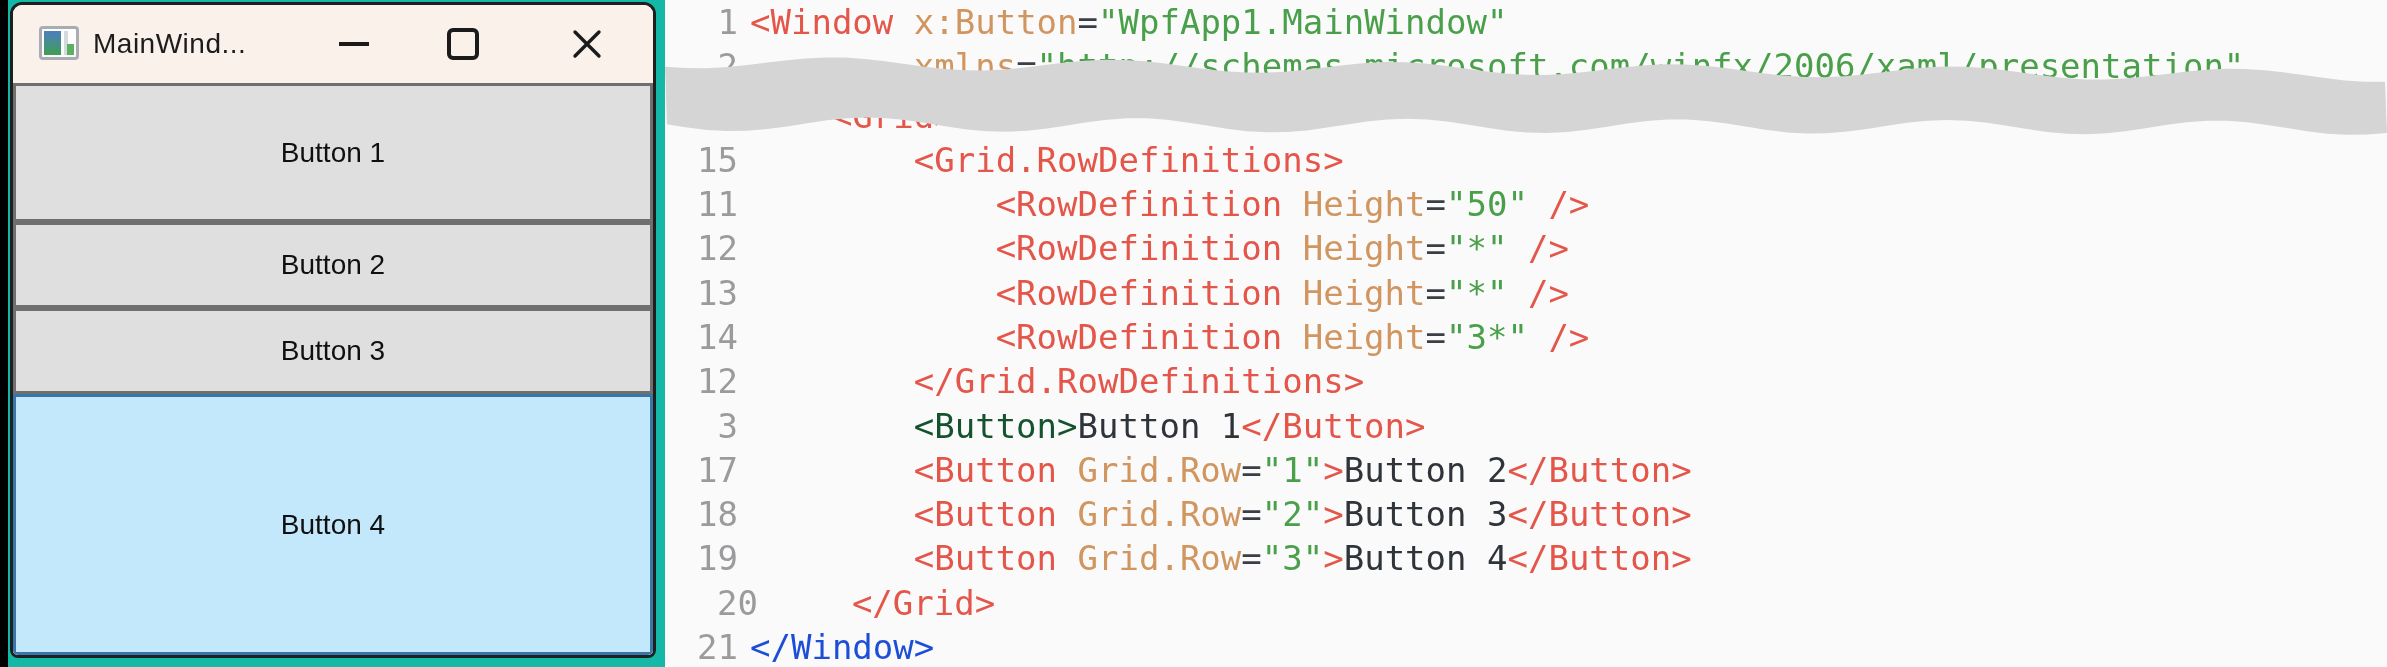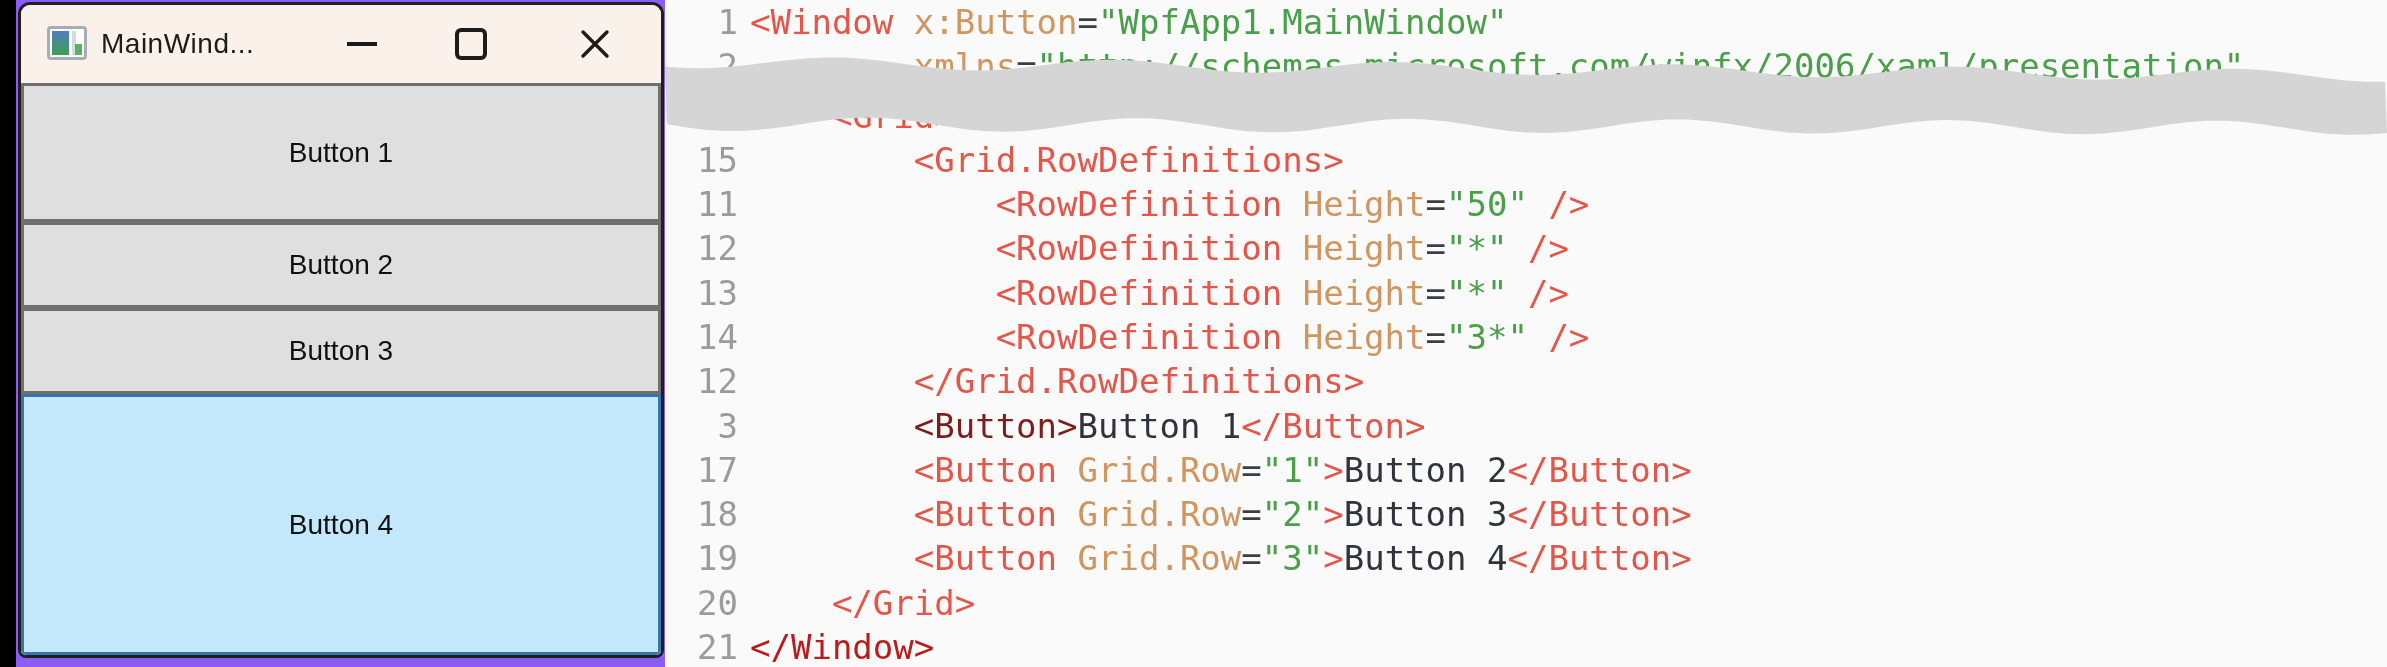--- a/index.html
+++ b/index.html
@@ -1,20 +1,20 @@
 <!DOCTYPE html>
 <html><head>
 <meta charset="utf-8">
 <style>
   html,body{margin:0;padding:0;}
   body{width:2387px;height:667px;overflow:hidden;position:relative;background:#000;
        font-family:"Liberation Sans",sans-serif;}
 
   
-  .left-panel{position:absolute;left:16px;top:0;width:764px;height:667px;background:#8b5cf6;}
+  .left-panel{position:absolute;left:8px;top:0;width:764px;height:667px;background:#14b8a6;}
 
   .wpf-window{position:absolute;left:2px;top:2px;width:646px;height:656px;box-sizing:border-box;
     border:3px solid #1f1f1f;border-radius:12px 12px 8px 8px;background:#f9f1ea;overflow:hidden;
     display:flex;flex-direction:column;}
 
   .titlebar{position:relative;height:78px;flex:0 0 78px;background:#f9f1ea;}
   .app-icon{position:absolute;left:26px;top:21px;width:40px;height:34px;background:#fdfdfd;
     border:3px solid #a9adb3;border-radius:4px;box-sizing:border-box;}
   .app-icon .pane-main{position:absolute;left:2px;top:2px;bottom:2px;width:17px;
     background:linear-gradient(#4d7dc1,#3f9f52);}
@@ -83,23 +83,23 @@
   <div id="code-lines">
       <div class="code-line" style="top: 0px;"><span class="ln" style="color: rgb(155, 155, 157);">1</span><span style="color: rgb(228, 86, 74);">&lt;Window</span><span style="color: rgb(47, 51, 58);"> </span><span style="color: rgb(209, 149, 95);">x:Button</span><span style="color: rgb(58, 62, 69);">=</span><span style="color: rgb(74, 160, 74);">"WpfApp1.MainWindow"</span></div>
       <div class="code-line" style="top: 44.27px;"><span class="ln" style="color: rgb(155, 155, 157);">2</span>        <span style="color: rgb(209, 149, 95);">xmlns</span><span style="color: rgb(58, 62, 69);">=</span><span style="color: rgb(74, 160, 74);">"http://schemas.microsoft.com/winfx/2006/xaml/presentation"</span></div>
       <div class="code-line" style="top: 93.6px;"><span class="ln" style="color: rgb(155, 155, 157);"></span>    <span style="color: rgb(228, 86, 74);">&lt;Grid&gt;</span></div>
       <div class="code-line" style="top: 137.9px;"><span class="ln" style="color: rgb(155, 155, 157);">15</span>        <span style="color: rgb(228, 86, 74);">&lt;Grid.RowDefinitions&gt;</span></div>
       <div class="code-line" style="top: 182.17px;"><span class="ln" style="color: rgb(155, 155, 157);">11</span>            <span style="color: rgb(228, 86, 74);">&lt;RowDefinition</span><span style="color: rgb(47, 51, 58);"> </span><span style="color: rgb(209, 149, 95);">Height</span><span style="color: rgb(58, 62, 69);">=</span><span style="color: rgb(74, 160, 74);">"50"</span><span style="color: rgb(47, 51, 58);"> </span><span style="color: rgb(228, 86, 74);">/&gt;</span></div>
       <div class="code-line" style="top: 226.44px;"><span class="ln" style="color: rgb(155, 155, 157);">12</span>            <span style="color: rgb(228, 86, 74);">&lt;RowDefinition</span><span style="color: rgb(47, 51, 58);"> </span><span style="color: rgb(209, 149, 95);">Height</span><span style="color: rgb(58, 62, 69);">=</span><span style="color: rgb(74, 160, 74);">"*"</span><span style="color: rgb(47, 51, 58);"> </span><span style="color: rgb(228, 86, 74);">/&gt;</span></div>
       <div class="code-line" style="top: 270.71px;"><span class="ln" style="color: rgb(155, 155, 157);">13</span>            <span style="color: rgb(228, 86, 74);">&lt;RowDefinition</span><span style="color: rgb(47, 51, 58);"> </span><span style="color: rgb(209, 149, 95);">Height</span><span style="color: rgb(58, 62, 69);">=</span><span style="color: rgb(74, 160, 74);">"*"</span><span style="color: rgb(47, 51, 58);"> </span><span style="color: rgb(228, 86, 74);">/&gt;</span></div>
       <div class="code-line" style="top: 314.98px;"><span class="ln" style="color: rgb(155, 155, 157);">14</span>            <span style="color: rgb(228, 86, 74);">&lt;RowDefinition</span><span style="color: rgb(47, 51, 58);"> </span><span style="color: rgb(209, 149, 95);">Height</span><span style="color: rgb(58, 62, 69);">=</span><span style="color: rgb(74, 160, 74);">"3*"</span><span style="color: rgb(47, 51, 58);"> </span><span style="color: rgb(228, 86, 74);">/&gt;</span></div>
       <div class="code-line" style="top: 359.25px;"><span class="ln" style="color: rgb(155, 155, 157);">12</span>        <span style="color: rgb(228, 86, 74);">&lt;/Grid.RowDefinitions&gt;</span></div>
-      <div class="code-line" style="top: 403.52px;"><span class="ln" style="color: rgb(155, 155, 157);">3</span>        <span style="color: #7f1d1d;">&lt;Button&gt;</span><span style="color: rgb(47, 51, 58);">Button 1</span><span style="color: rgb(228, 86, 74);">&lt;/Button&gt;</span></div>
+      <div class="code-line" style="top: 403.52px;"><span class="ln" style="color: rgb(155, 155, 157);">3</span>        <span style="color: #14532d;">&lt;Button&gt;</span><span style="color: rgb(47, 51, 58);">Button 1</span><span style="color: rgb(228, 86, 74);">&lt;/Button&gt;</span></div>
       <div class="code-line" style="top: 447.79px;"><span class="ln" style="color: rgb(155, 155, 157);">17</span>        <span style="color: rgb(228, 86, 74);">&lt;Button</span><span style="color: rgb(47, 51, 58);"> </span><span style="color: rgb(209, 149, 95);">Grid.Row</span><span style="color: rgb(58, 62, 69);">=</span><span style="color: rgb(74, 160, 74);">"1"</span><span style="color: rgb(228, 86, 74);">&gt;</span><span style="color: rgb(47, 51, 58);">Button 2</span><span style="color: rgb(228, 86, 74);">&lt;/Button&gt;</span></div>
       <div class="code-line" style="top: 492.06px;"><span class="ln" style="color: rgb(155, 155, 157);">18</span>        <span style="color: rgb(228, 86, 74);">&lt;Button</span><span style="color: rgb(47, 51, 58);"> </span><span style="color: rgb(209, 149, 95);">Grid.Row</span><span style="color: rgb(58, 62, 69);">=</span><span style="color: rgb(74, 160, 74);">"2"</span><span style="color: rgb(228, 86, 74);">&gt;</span><span style="color: rgb(47, 51, 58);">Button 3</span><span style="color: rgb(228, 86, 74);">&lt;/Button&gt;</span></div>
       <div class="code-line" style="top: 536.33px;"><span class="ln" style="color: rgb(155, 155, 157);">19</span>        <span style="color: rgb(228, 86, 74);">&lt;Button</span><span style="color: rgb(47, 51, 58);"> </span><span style="color: rgb(209, 149, 95);">Grid.Row</span><span style="color: rgb(58, 62, 69);">=</span><span style="color: rgb(74, 160, 74);">"3"</span><span style="color: rgb(228, 86, 74);">&gt;</span><span style="color: rgb(47, 51, 58);">Button 4</span><span style="color: rgb(228, 86, 74);">&lt;/Button&gt;</span></div>
-      <div class="code-line" style="top: 580.6px;"><span class="ln" style="color: rgb(155, 155, 157);">20</span>    <span style="color: rgb(228, 86, 74);">&lt;/Grid&gt;</span></div>
-      <div class="code-line" style="top: 624.87px;"><span class="ln" style="color: rgb(155, 155, 157);">21</span><span style="color: #b91c1c;">&lt;/Window&gt;</span></div>
+      <div class="code-line" style="top: 580.6px; padding-left: 20px;"><span class="ln" style="color: rgb(155, 155, 157);">20</span>    <span style="color: rgb(228, 86, 74);">&lt;/Grid&gt;</span></div>
+      <div class="code-line" style="top: 624.87px;"><span class="ln" style="color: rgb(155, 155, 157);">21</span><span style="color: #1d4ed8;">&lt;/Window&gt;</span></div>
     </div>
   <svg class="tear-band" viewBox="0 0 1722 120" preserveAspectRatio="none">
     <path id="tear-path" fill="#d5d5d5" d="M0 28.7 L20 30.0 L40 30.2 L60 29.2 L80 27.2 L100 24.8 L120 22.4 L140 20.4 L160 19.4 L180 19.6 L200 20.9 L220 23.2 L240 26.0 L260 28.7 L280 31.0 L300 32.3 L320 32.4 L340 31.4 L360 29.5 L380 27.1 L400 24.6 L420 22.7 L440 21.7 L460 21.9 L480 23.2 L500 25.5 L520 28.2 L540 31.0 L560 33.3 L580 34.6 L600 34.7 L620 33.7 L640 31.8 L660 29.4 L680 26.9 L700 25.0 L720 24.0 L740 24.2 L760 25.5 L780 27.8 L800 30.5 L820 33.3 L840 35.5 L860 36.8 L880 37.0 L900 36.0 L920 34.1 L940 31.6 L960 29.2 L980 27.3 L1000 26.3 L1020 26.4 L1040 27.8 L1060 30.0 L1080 32.8 L1100 35.6 L1120 37.8 L1140 39.1 L1160 39.3 L1180 38.3 L1200 36.3 L1220 33.9 L1240 31.5 L1260 29.5 L1280 28.6 L1300 28.7 L1320 30.0 L1340 32.3 L1360 35.1 L1380 37.8 L1400 40.1 L1420 41.4 L1440 41.6 L1460 40.6 L1480 38.6 L1500 36.2 L1520 33.7 L1540 31.8 L1560 30.8 L1580 31.0 L1600 32.3 L1620 34.6 L1640 37.3 L1660 40.1 L1680 42.4 L1700 43.7 L1720 43.8 L1722 94.9 L1702 96.6 L1682 96.8 L1662 95.7 L1642 93.2 L1622 90.1 L1602 86.9 L1582 84.3 L1562 82.8 L1542 82.8 L1522 84.2 L1502 86.8 L1482 89.9 L1462 93.0 L1442 95.2 L1422 96.3 L1402 95.8 L1382 94.0 L1362 91.1 L1342 87.8 L1322 84.8 L1302 82.7 L1282 82.0 L1262 82.7 L1242 84.8 L1222 87.7 L1202 90.9 L1182 93.6 L1162 95.3 L1142 95.6 L1122 94.4 L1102 92.0 L1082 88.8 L1062 85.6 L1042 83.0 L1022 81.5 L1002 81.5 L982 83.0 L962 85.5 L942 88.7 L922 91.7 L902 94.0 L882 95.0 L862 94.6 L842 92.7 L822 89.8 L802 86.6 L782 83.6 L762 81.5 L742 80.7 L722 81.5 L702 83.5 L682 86.4 L662 89.6 L642 92.4 L622 94.1 L602 94.3 L582 93.2 L562 90.7 L542 87.6 L522 84.4 L502 81.8 L482 80.3 L462 80.3 L442 81.7 L422 84.3 L402 87.4 L382 90.5 L362 92.7 L342 93.8 L322 93.3 L302 91.4 L282 88.6 L262 85.3 L242 82.3 L222 80.2 L202 79.5 L182 80.2 L162 82.3 L142 85.2 L122 88.4 L102 91.1 L82 92.8 L62 93.1 L42 91.9 L22 89.5 L2 86.3 Z"></path>
   </svg>
 </div>
 
 </body></html>

